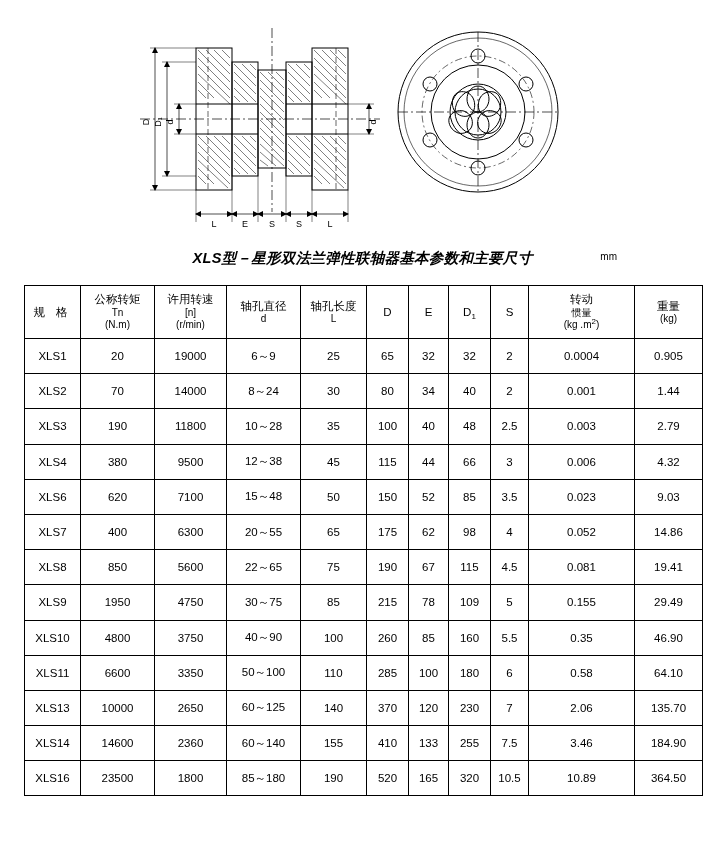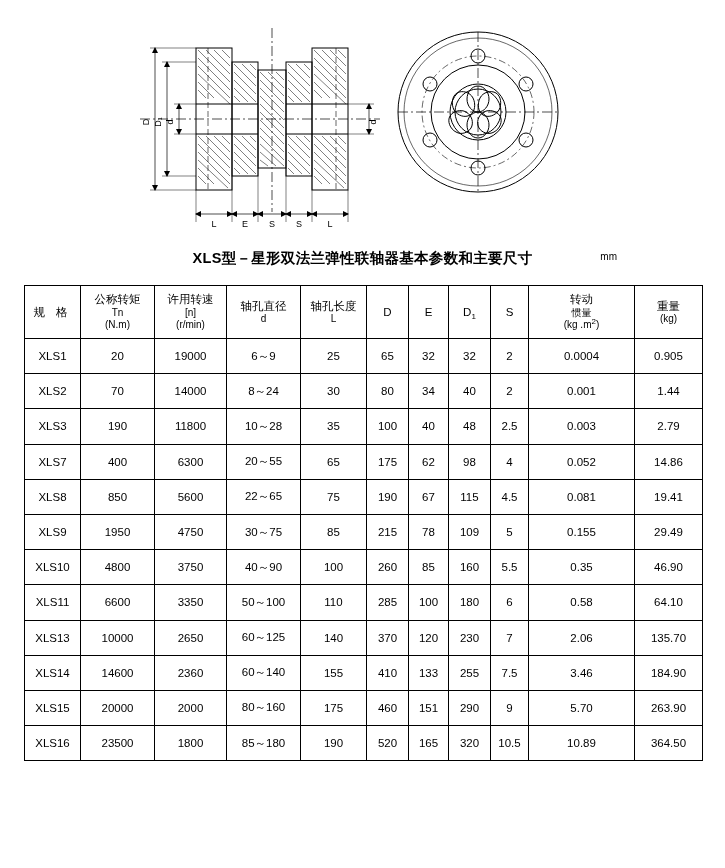--- a/index.html
+++ b/index.html
@@ -39,20 +39,21 @@
   }
   .doc-title {
     position: absolute;
     left: 0;
     right: 0;
     top: 10px;
     text-align: center;
     font-size: 14.5px;
     font-weight: bold;
     letter-spacing: 0.3px;
+    font-style: italic;
   }
   .unit-label {
     position: absolute;
     right: 108px;
     top: 12px;
     font-size: 10px;
   }
 
   
   .table-wrap {
@@ -426,20 +427,46 @@
             <td>10～28</td>
             <td>35</td>
             <td>100</td>
             <td>40</td>
             <td>48</td>
             <td>2.5</td>
             <td>0.003</td>
             <td>2.79</td>
           </tr>
           <tr>
+            <td>XLS4</td>
+            <td>380</td>
+            <td>9500</td>
+            <td>12～38</td>
+            <td>45</td>
+            <td>115</td>
+            <td>44</td>
+            <td>66</td>
+            <td>3</td>
+            <td>0.006</td>
+            <td>4.32</td>
+          </tr>
+          <tr>
+            <td>XLS6</td>
+            <td>620</td>
+            <td>7100</td>
+            <td>15～48</td>
+            <td>50</td>
+            <td>150</td>
+            <td>52</td>
+            <td>85</td>
+            <td>3.5</td>
+            <td>0.023</td>
+            <td>9.03</td>
+          </tr>
+          <tr>
             <td>XLS7</td>
             <td>400</td>
             <td>6300</td>
             <td>20～55</td>
             <td>65</td>
             <td>175</td>
             <td>62</td>
             <td>98</td>
             <td>4</td>
             <td>0.052</td>
@@ -517,33 +544,20 @@
             <td>60～140</td>
             <td>155</td>
             <td>410</td>
             <td>133</td>
             <td>255</td>
             <td>7.5</td>
             <td>3.46</td>
             <td>184.90</td>
           </tr>
           <tr>
-            <td>XLS15</td>
-            <td>20000</td>
-            <td>2000</td>
-            <td>80～160</td>
-            <td>175</td>
-            <td>460</td>
-            <td>151</td>
-            <td>290</td>
-            <td>9</td>
-            <td>5.70</td>
-            <td>263.90</td>
-          </tr>
-          <tr>
             <td>XLS16</td>
             <td>23500</td>
             <td>1800</td>
             <td>85～180</td>
             <td>190</td>
             <td>520</td>
             <td>165</td>
             <td>320</td>
             <td>10.5</td>
             <td>10.89</td>

